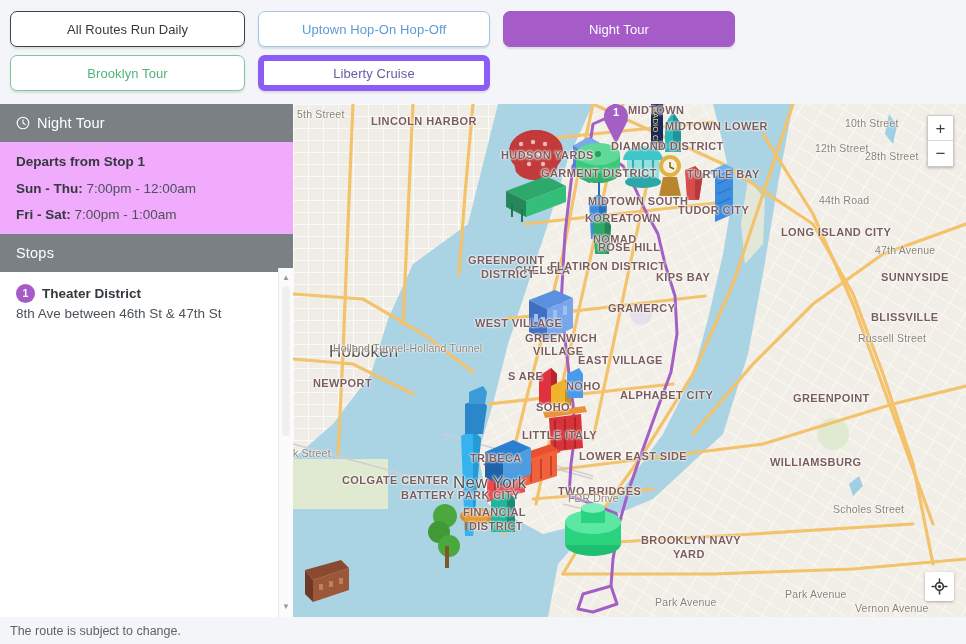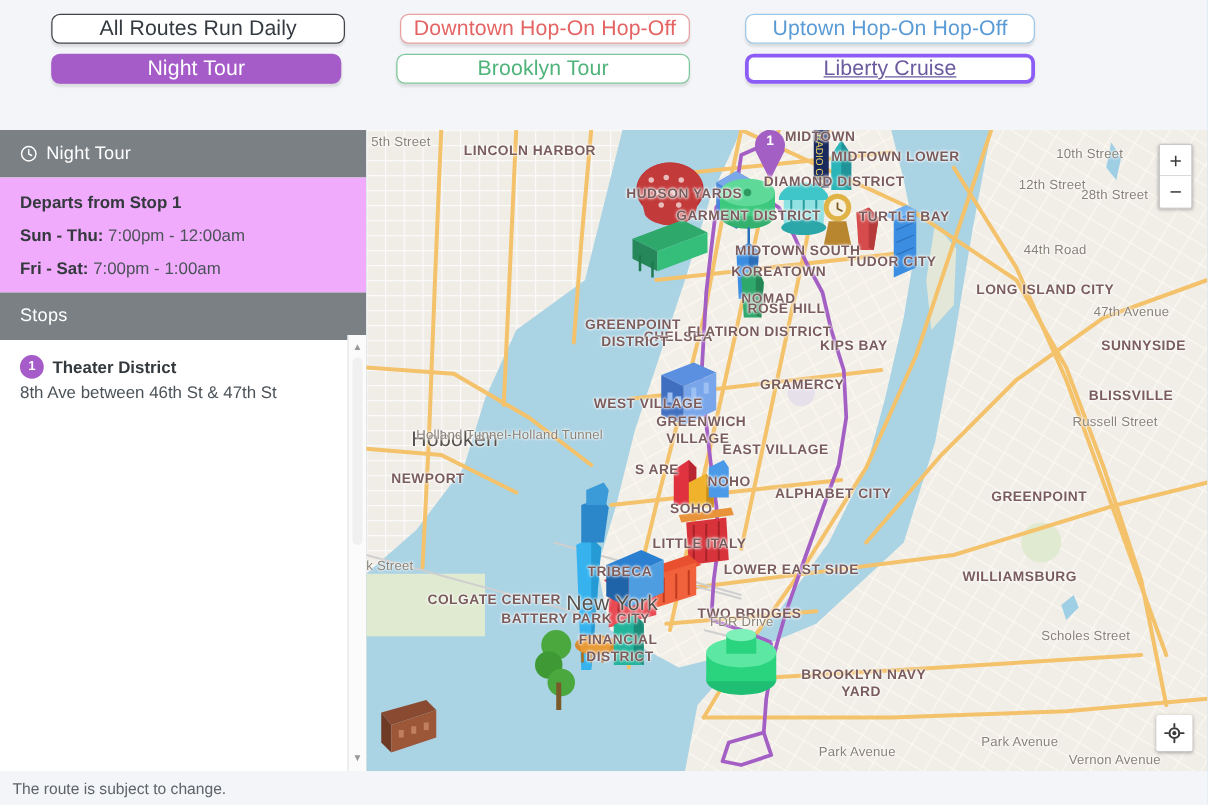--- a/index.html
+++ b/index.html
@@ -13,41 +13,40 @@
   #app { position: relative; width: 966px; height: 644px; }
 
   
   .tabbar {
     padding: 11px 10px 0 10px;
     display: flex;
     flex-wrap: wrap;
     gap: 8px 13px;
   }
   .tab {
-    height: 24px;
+    height: 36px;
     border-radius: 7px;
     background: #ffffff;
     display: flex; align-items: center; justify-content: center;
-    font-size: 17px;
+    font-size: 13px;
     letter-spacing: .1px;
     cursor: pointer;
     box-shadow: 0 2px 2px rgba(0,0,0,.10);
     user-select: none;
-    margin-left: 31px;
   }
   .tab.w1 { width: 235px; }
   .tab.w2 { width: 232px; }
   .tab.w3 { width: 232px; }
   .tab.w4 { width: 232px; }
 
   .tab-dark   { border: 1px solid #3f4348; color: #343a40; }
   .tab-red    { border: 1px solid #e8a0a0; color: #e46464; }
   .tab-blue   { border: 1px solid #9ec7e8; color: #5b9bd5; }
   .tab-green  { border: 1px solid #7dc89b; color: #4fb37a; }
-  .tab-purple { border: 3px solid #8b5cf6; color: #6a5a9e; text-decoration: underline; }
+  .tab-purple { border: 6px solid #8b5cf6; color: #6a5a9e; }
   .tab-active {
     border: 1px solid #a55bc8;
     background: #a55bc8;
     color: #ffffff;
   }
 
   
   .content {
     position: absolute;
     left: 0; top: 104px;
@@ -182,23 +181,20 @@
   }
 </style>
 </head>
 <body>
 
 <div id="app">
 
   <div class="tabbar" id="tabbar">
       <div class="tab w1 tab-dark">
         <span>All Routes Run Daily</span>
-      </div>
-      <div class="tab w2 tab-red">
-        <span>Downtown Hop-On Hop-Off</span>
       </div>
       <div class="tab w3 tab-blue">
         <span>Uptown Hop-On Hop-Off</span>
       </div>
       <div class="tab w4 tab-active">
         <span>Night Tour</span>
       </div>
       <div class="tab w1 tab-green">
         <span>Brooklyn Tour</span>
       </div>

